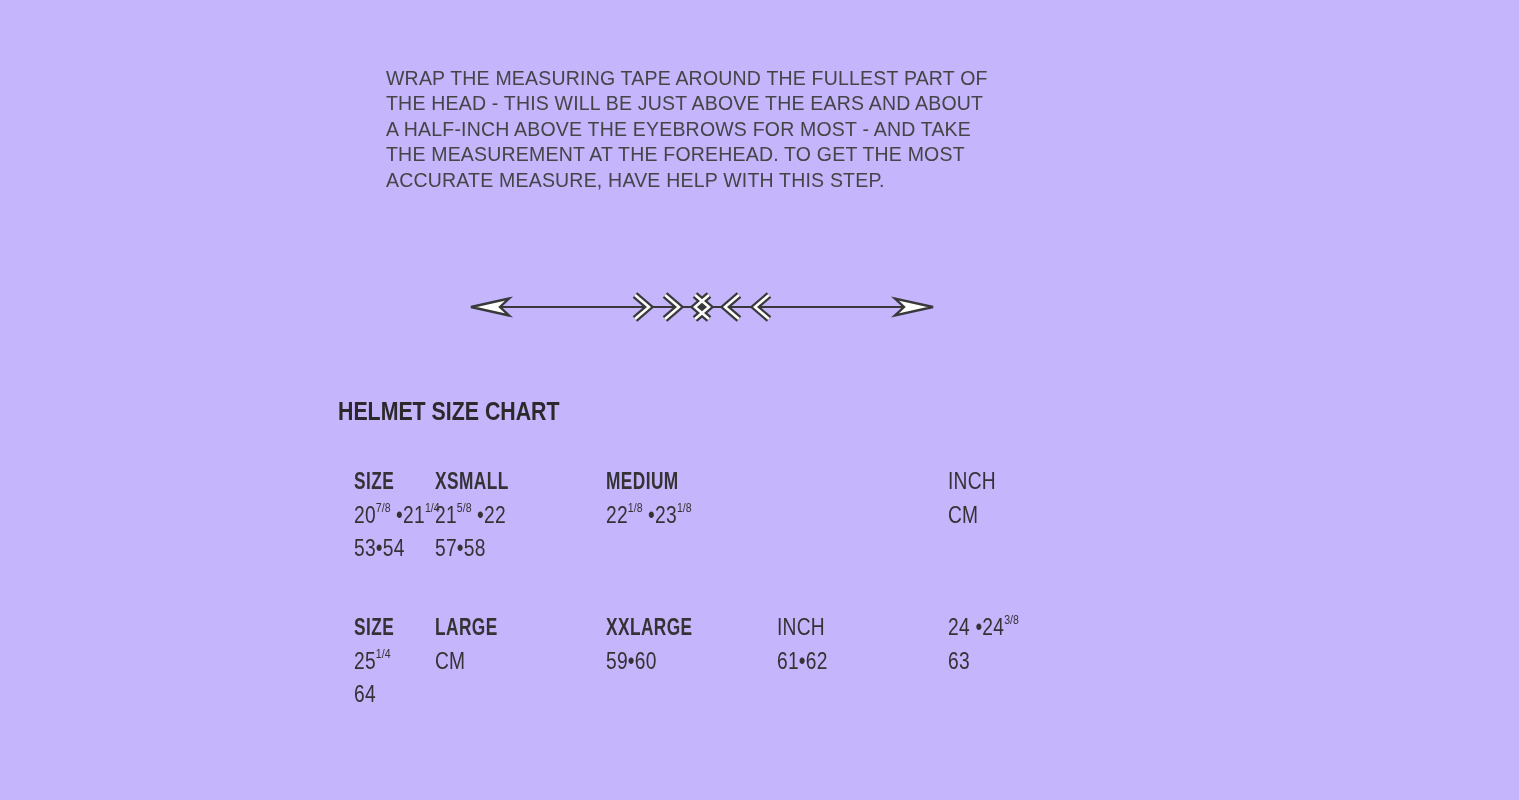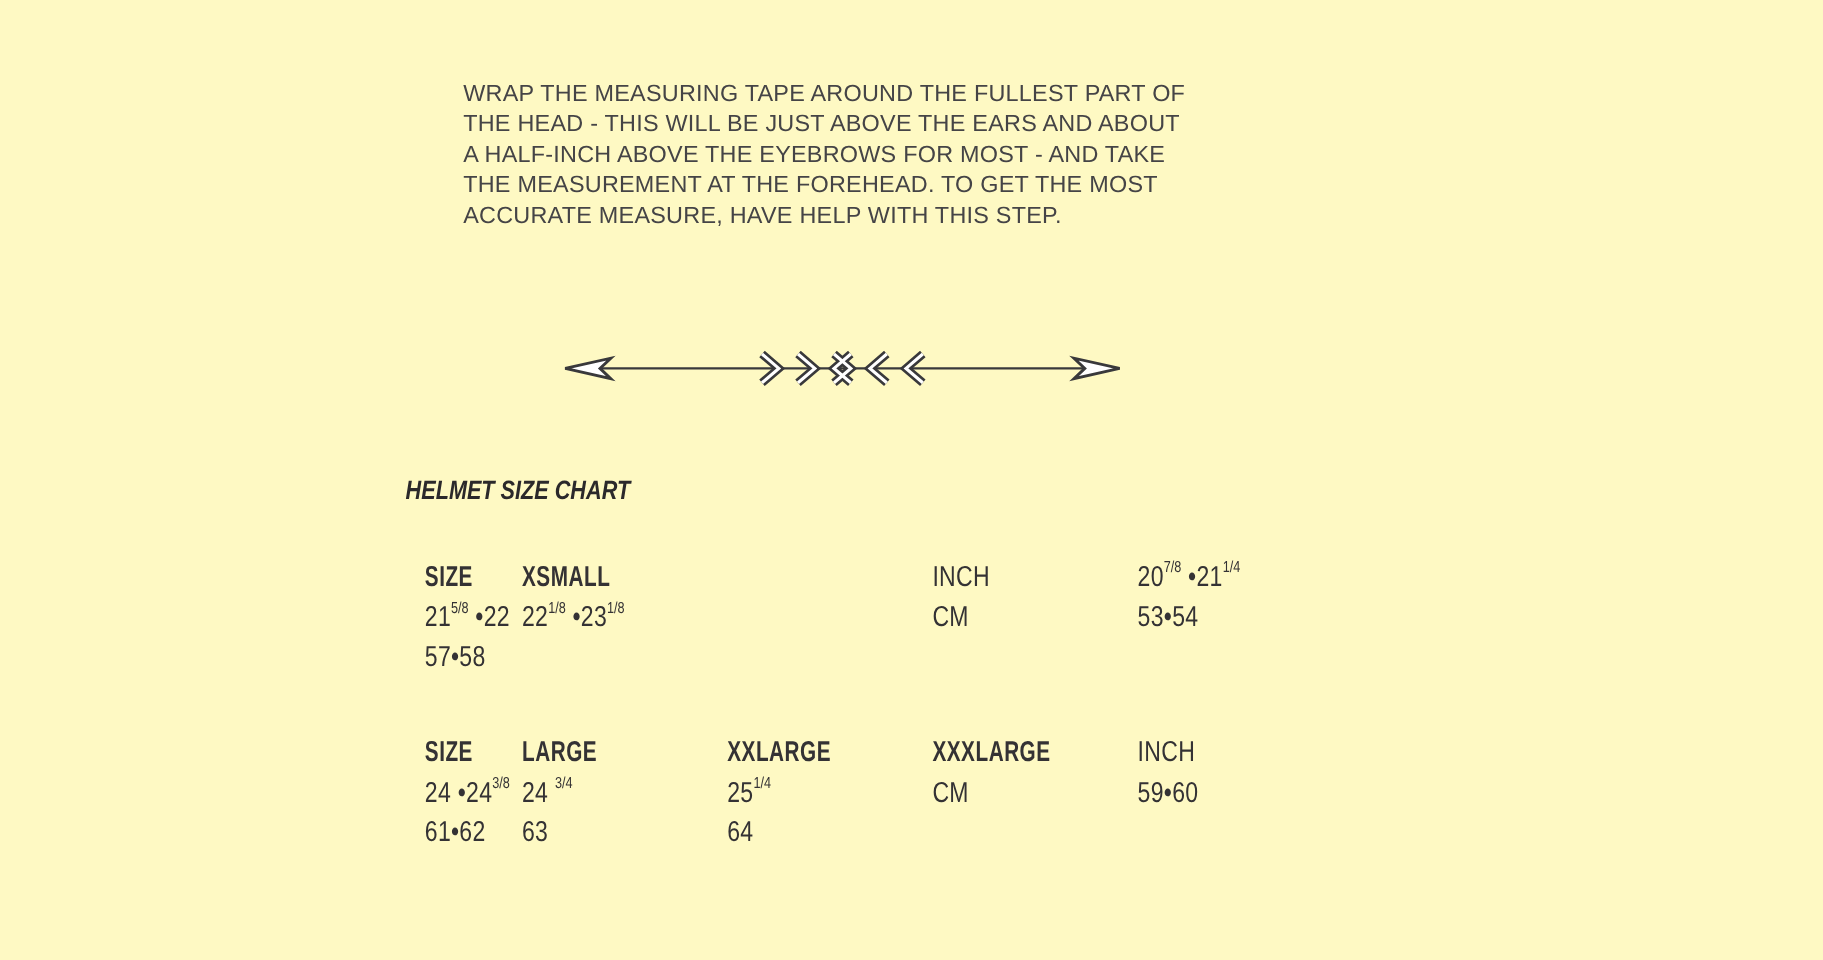--- a/index.html
+++ b/index.html
@@ -1,20 +1,20 @@
 <!DOCTYPE html>
 <html><head>
 <meta charset="utf-8">
 <style>
   html, body { margin: 0; padding: 0; background: #ffffff; }
   #canvas {
     position: relative;
     width: 1519px;
     height: 800px;
-    background: #fef9c3;
+    background: #c4b5fd;
     overflow: hidden;
     font-family: "Liberation Sans", sans-serif;
   }
 
   
   .instructions {
     position: absolute;
     left: 386px;
     top: 66px;
     width: 660px;
@@ -34,25 +34,24 @@
     width: 476px;
     height: 30px;
   }
 
   
   .chart-title {
     position: absolute;
     left: 338px;
     top: 396px;
     margin: 0;
-    font-size: 22px;
+    font-size: 26px;
     font-weight: bold;
     color: #2b292b;
     white-space: nowrap;
-    font-style: italic;
   }
   .chart-title span {
     display: inline-block;
     transform: scaleX(0.82);
     transform-origin: 0 50%;
     letter-spacing: 0px;
   }
 
   
   .size-table {
@@ -132,43 +131,42 @@
     </svg>
   </div>
 
   <h1 class="chart-title">
     <span class="txt">HELMET SIZE CHART</span>
   </h1>
 
   <div class="size-table t1">
     <div class="cell hdr"><span class="txt">SIZE</span></div>
     <div class="cell hdr"><span class="txt">XSMALL</span></div>
+    <div class="cell hdr"><span class="txt">MEDIUM</span></div>
     <div class="cell hdr"></div>
 
     <div class="cell num"><span class="txt">INCH</span></div>
     <div class="cell num"><span class="txt">20<sup>7/8</sup> •21<sup>1/4</sup></span></div>
     <div class="cell num"><span class="txt">21<sup>5/8</sup> •22</span></div>
     <div class="cell num"><span class="txt">22<sup>1/8</sup> •23<sup>1/8</sup></span></div>
     <div class="cell num"></div>
 
     <div class="cell num"><span class="txt">CM</span></div>
     <div class="cell num"><span class="txt">53•54</span></div>
     <div class="cell num"><span class="txt">57•58</span></div>
     <div class="cell num"></div>
   </div>
 
   <div class="size-table t2">
     <div class="cell hdr"><span class="txt">SIZE</span></div>
     <div class="cell hdr"><span class="txt">LARGE</span></div>
     <div class="cell hdr"><span class="txt">XXLARGE</span></div>
-    <div class="cell hdr"><span class="txt">XXXLARGE</span></div>
 
     <div class="cell num"><span class="txt">INCH</span></div>
     <div class="cell num"><span class="txt">24 •24<sup>3/8</sup></span></div>
-    <div class="cell num"><span class="txt">24 <sup>3/4</sup></span></div>
     <div class="cell num"><span class="txt">25<sup>1/4</sup></span></div>
 
     <div class="cell num"><span class="txt">CM</span></div>
     <div class="cell num"><span class="txt">59•60</span></div>
     <div class="cell num"><span class="txt">61•62</span></div>
     <div class="cell num"><span class="txt">63</span></div>
     <div class="cell num"><span class="txt">64</span></div>
   </div>
 
 </div>

